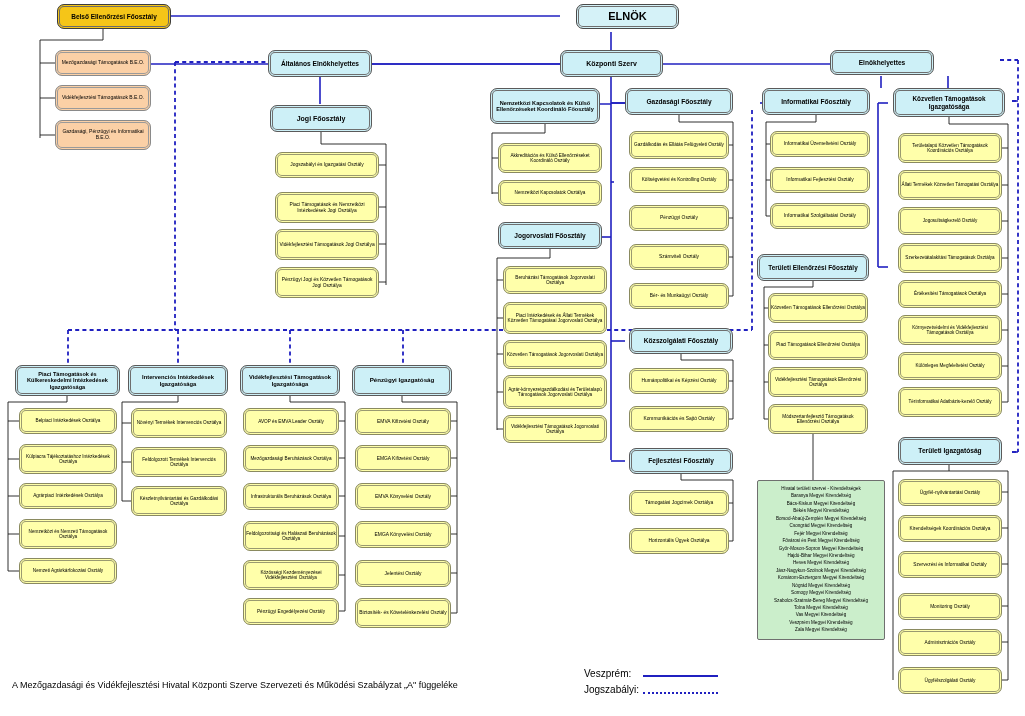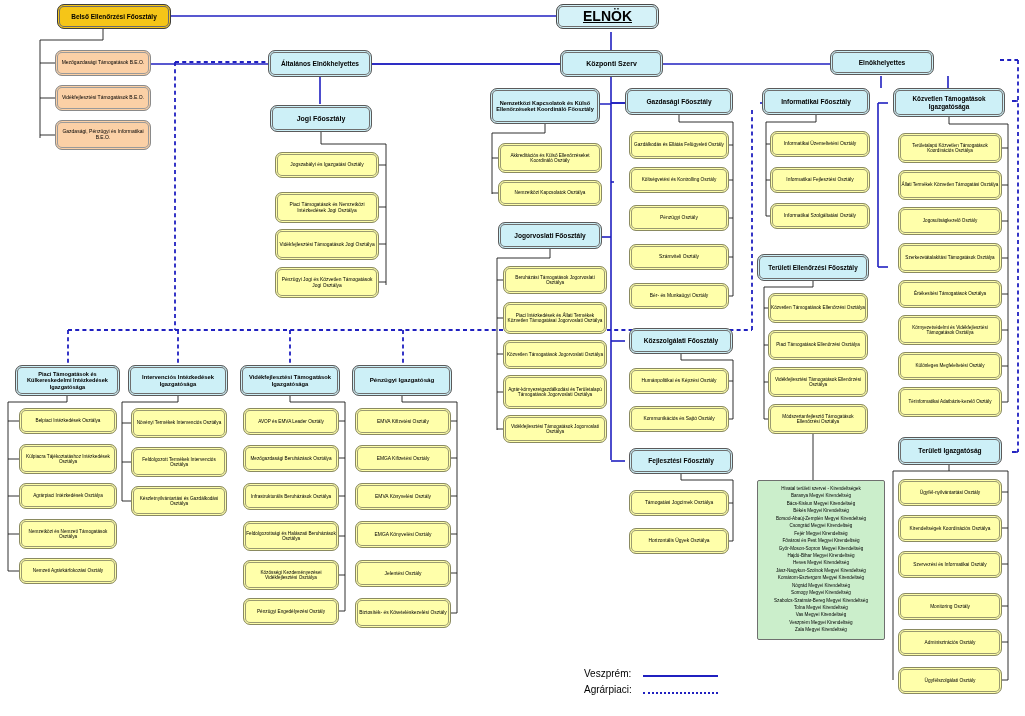--- a/index.html
+++ b/index.html
@@ -91,21 +91,21 @@
     <path class="w-dash" d="M1000,60 L1018,60"></path>
     <path class="w-dash" d="M1012,101 L1018,101"></path>
     <path class="w-dash" d="M1018,60 L1018,452"></path>
     <path class="w-dash" d="M1012,452 L1018,452"></path>
   </svg>
 
   <div class="node n-gold" style="left:57px;top:4px;width:114px;height:25px;font-size:6.5px;">
     <span class="lbl">Belső Ellenőrzési Főosztály</span>
     </div>
 
-  <div class="node n-root" style="left:556px;top:4px;width:103px;height:25px;font-size:14px;text-decoration:underline;">
+  <div class="node n-root" style="left:576px;top:4px;width:103px;height:25px;font-size:11px;">
     <span class="lbl">ELNÖK</span>
     </div>
 
   <div class="node n-main" style="left:560px;top:50px;width:103px;height:27px;font-size:7px;">
     <span class="lbl">Központi Szerv</span>
     </div>
 
   <div class="node n-main" style="left:268px;top:50px;width:104px;height:27px;font-size:6.6px;">
     <span class="lbl">Általános Elnökhelyettes</span>
     </div>
@@ -416,20 +416,21 @@
 
     <path class="w-black" d="M178,396 L178,402 M122,402 L122,501 M122,402 L178,402 M122,423 L131,423 M122,462 L131,462 M122,501 L131,501"></path>
 
     <path class="w-black" d="M290,396 L290,402 M345,402 L345,611 M290,402 L345,402 M339,421 L345,421 M339,458 L345,458 M339,496 L345,496 M339,536 L345,536 M339,575 L345,575 M339,611 L345,611"></path>
 
     <path class="w-black" d="M402,396 L402,402 M457,402 L457,613 M402,402 L457,402 M451,421 L457,421 M451,458 L457,458 M451,496 L457,496 M451,534 L457,534 M451,573 L457,573 M451,613 L457,613"></path>
 
     <path class="w-black" d="M813,434 L813,480"></path>
   </svg>
 
+  <div class="footer-text" style="left:12px;top:680px;">A Mezőgazdasági és Vidékfejlesztési Hivatal Központi Szerve  Szervezeti és Működési Szabályzat „A" függeléke</div>
 
   <div class="legend-lbl" style="left:584px;top:668px;">Veszprém:</div>
   <div class="legend-solid" style="left:643px;top:675px;width:75px;"></div>
 
-  <div class="legend-lbl" style="left:584px;top:684px;">Agrárpiaci:</div>
+  <div class="legend-lbl" style="left:584px;top:684px;">Jogszabályi:</div>
   <div class="legend-dash" style="left:643px;top:692px;width:75px;"></div>
 
 </div>
 
 </body></html>

